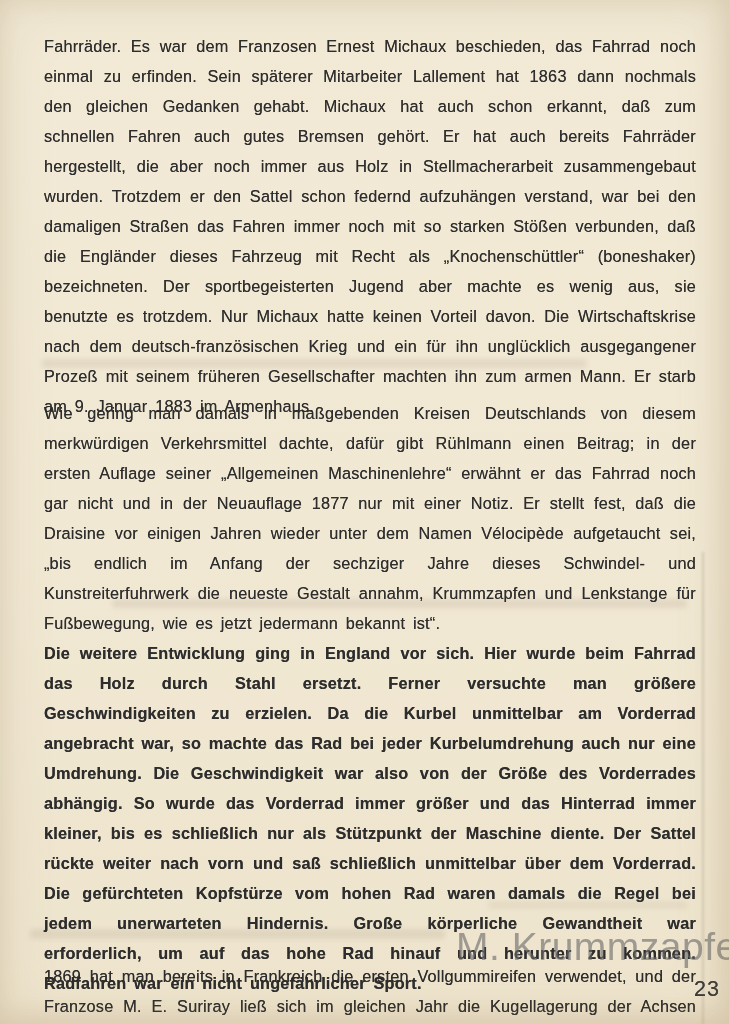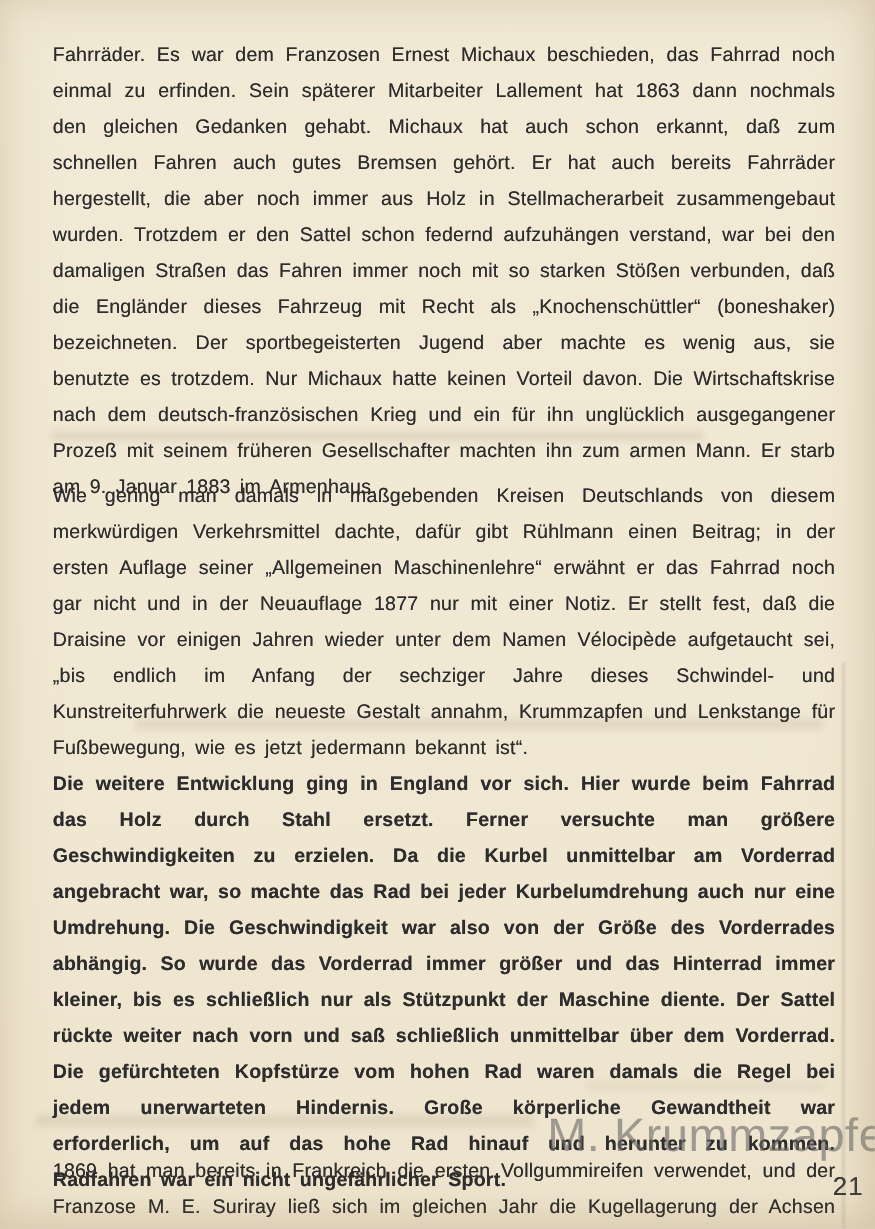--- a/index.html
+++ b/index.html
@@ -99,15 +99,15 @@
   <div class="bleed bleed-d"></div>
   <div class="scan-line"></div>
 
   <p class="para para-1">Fahrräder.  Es war dem Franzosen Ernest Michaux beschieden, das Fahrrad noch einmal zu erfinden.  Sein späterer Mitarbeiter Lallement hat 1863 dann nochmals den gleichen Gedanken gehabt.  Michaux hat auch schon erkannt, daß zum schnellen Fahren auch gutes Bremsen gehört.  Er hat auch bereits Fahrräder hergestellt, die aber noch immer aus Holz in Stellmacherarbeit zusammengebaut wurden.  Trotzdem er den Sattel schon federnd aufzuhängen verstand, war bei den damaligen Straßen das Fahren immer noch mit so starken Stößen verbunden, daß die Engländer dieses Fahrzeug mit Recht als „Knochenschüttler“ (boneshaker) bezeichneten. Der sportbegeisterten Jugend aber machte es wenig aus, sie benutzte es trotzdem. Nur Michaux hatte keinen Vorteil davon.  Die Wirtschaftskrise nach dem deutsch-französischen Krieg und ein für ihn unglücklich ausgegangener Prozeß mit seinem früheren Gesellschafter machten ihn zum armen Mann.  Er starb am 9. Januar 1883 im Armenhaus.</p>
   <p class="para para-2">Wie gering man damals in maßgebenden Kreisen Deutschlands von diesem merkwürdigen Verkehrsmittel dachte, dafür gibt Rühlmann einen Beitrag; in der ersten Auflage seiner „Allgemeinen Maschinenlehre“ erwähnt er das Fahrrad noch gar nicht und in der Neuauflage 1877 nur mit einer Notiz.  Er stellt fest, daß die Draisine vor einigen Jahren wieder unter dem Namen Vélocipède aufgetaucht sei, „bis endlich im Anfang der sechziger Jahre dieses Schwindel- und Kunstreiterfuhrwerk die neueste Gestalt annahm, Krummzapfen und Lenkstange für Fußbewegung, wie es jetzt jedermann bekannt ist“.</p>
   <p class="para para-3">Die weitere Entwicklung ging in England vor sich.  Hier wurde beim Fahrrad das Holz durch Stahl ersetzt.  Ferner versuchte man größere Geschwindigkeiten zu erzielen.  Da die Kurbel unmittelbar am Vorderrad angebracht war, so machte das Rad bei jeder Kurbelumdrehung auch nur eine Umdrehung.  Die Geschwindigkeit war also von der Größe des Vorderrades abhängig.  So wurde das Vorderrad immer größer und das Hinterrad immer kleiner, bis es schließlich nur als Stützpunkt der Maschine diente.  Der Sattel rückte weiter nach vorn und saß schließlich unmittelbar über dem Vorderrad. Die gefürchteten Kopfstürze vom hohen Rad waren damals die Regel bei jedem unerwarteten Hindernis.  Große körperliche Gewandtheit war erforderlich, um auf das hohe Rad hinauf und herunter zu kommen.  Radfahren war ein nicht ungefährlicher Sport.</p>
   <p class="para para-4">1869 hat man bereits in Frankreich die ersten Vollgummireifen verwendet, und der Franzose M. E. Suriray ließ sich im gleichen Jahr die Kugellagerung der Achsen patentamtlich schützen.</p>
 
   <div class="watermark">M. Krummzapfen</div>
 
-  <div class="page-number">21</div>
+  <div class="page-number">23</div>
 
 </div>
 
 </body></html>

